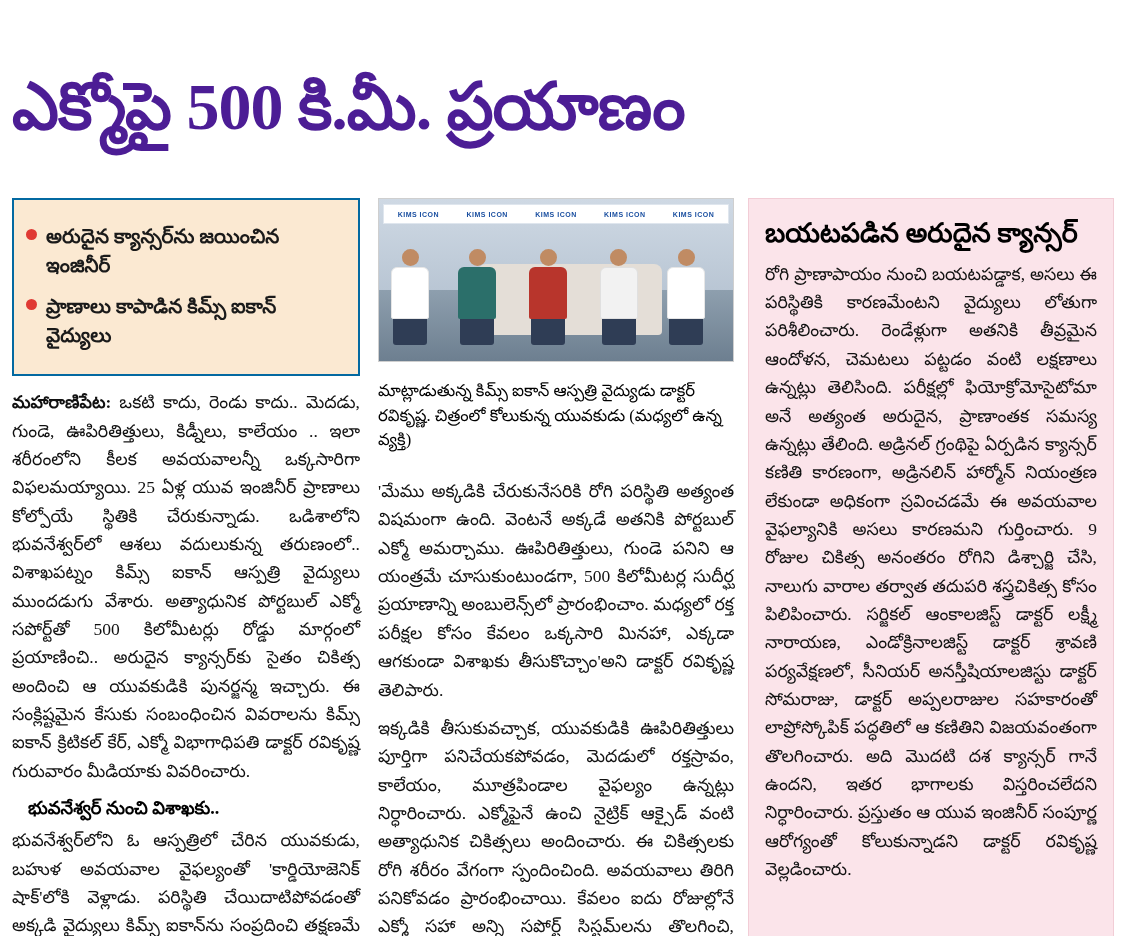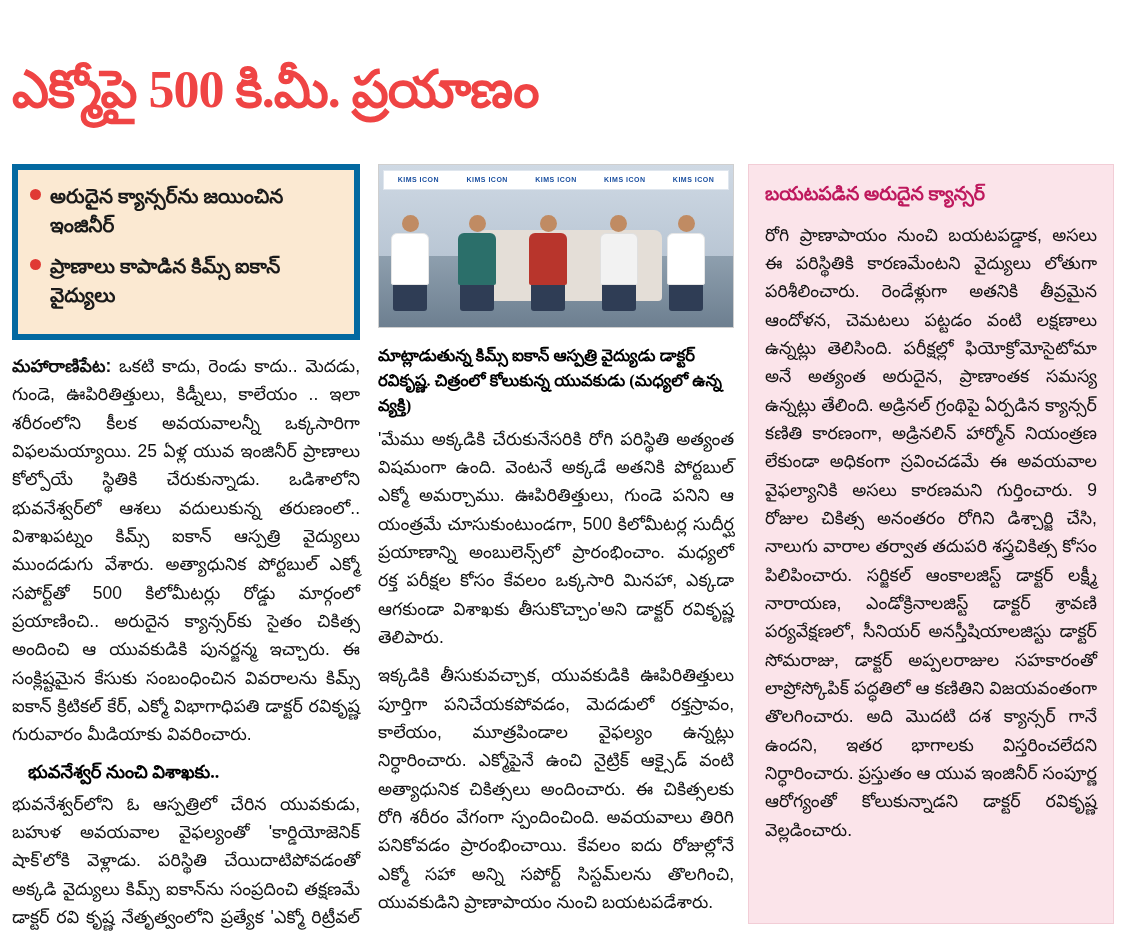--- a/index.html
+++ b/index.html
@@ -21,24 +21,24 @@
     width: 1126px;
     height: 936px;
     position: relative;
     padding: 0;
   }
 
   
   .headline {
     font-family: "Liberation Serif", serif;
     font-weight: bold;
-    font-size: 52px;
+    font-size: 66px;
     line-height: 1.12;
     letter-spacing: -1px;
-    color: #ef4444;
+    color: #4c1d95;
     padding: 26px 10px 10px 12px;
     white-space: nowrap;
   }
 
   
   .columns {
     display: flex;
     align-items: flex-start;
     padding: 0 10px 0 12px;
     gap: 0;
@@ -56,22 +56,22 @@
   }
   .col-right {
     width: 372px;
     flex: 0 0 372px;
     padding-left: 6px;
   }
 
   
   .bullet-box {
     background: #fbe9d2;
-    border: 6px solid #0369a1;
-    padding: 12px 14px 14px 12px;
+    border: 2px solid #0369a1;
+    padding: 22px 14px 14px 12px;
     margin-bottom: 12px;
     min-height: 160px;
   }
   .bullet-item {
     display: flex;
     align-items: flex-start;
     margin-bottom: 12px;
   }
   .bullet-item:last-child { margin-bottom: 10px; }
   .bullet-dot {
@@ -86,21 +86,21 @@
   .bullet-text {
     font-family: "Liberation Serif", serif;
     font-weight: bold;
     font-size: 20px;
     line-height: 1.45;
     color: #1a1a1a;
   }
 
   
   .body-text {
-    font-family: Liberation Sans, sans-serif;
+    font-family: Liberation Serif, serif;
     font-size: 17.5px;
     line-height: 1.62;
     text-align: justify;
     color: #111111;
     margin: 0 0 10px 0;
   }
   .body-text .lead {
     font-weight: bold;
   }
   .subhead {
@@ -187,41 +187,41 @@
   .p2 .torso { background: #2b6f6a; }
   .p3 { left: 41%; }
   .p3 .torso { background: #b8352c; }
   .p4 { left: 61%; }
   .p4 .torso { background: #f2f2f2; border: 1px solid #e0e0e0; }
   .p5 { left: 80%; }
   .p5 .torso { background: #ffffff; border: 1px solid #e6e6e6; }
 
   .caption {
     font-family: "Liberation Serif", serif;
-    font-weight: bold;
+    font-weight: normal;
     font-size: 16.5px;
     line-height: 1.5;
     color: #000;
-    margin-bottom: 6px;
+    margin-bottom: 24px;
   }
 
   
   .pink-box {
     background: #fbe4ea;
     border: 1px solid #f2cdd6;
     padding: 16px 16px 18px 16px;
     min-height: 760px;
   }
   .pink-title {
     font-family: "Liberation Serif", serif;
     font-weight: bold;
-    font-size: 19px;
+    font-size: 27px;
     line-height: 1.35;
-    color: #be185d;
-    margin-bottom: 14px;
+    color: #000000;
+    margin-bottom: 8px;
   }
   .pink-box .body-text {
     font-size: 17.5px;
     line-height: 1.62;
   }
 </style>
 </head>
 <body>
 
 <div class="page">

